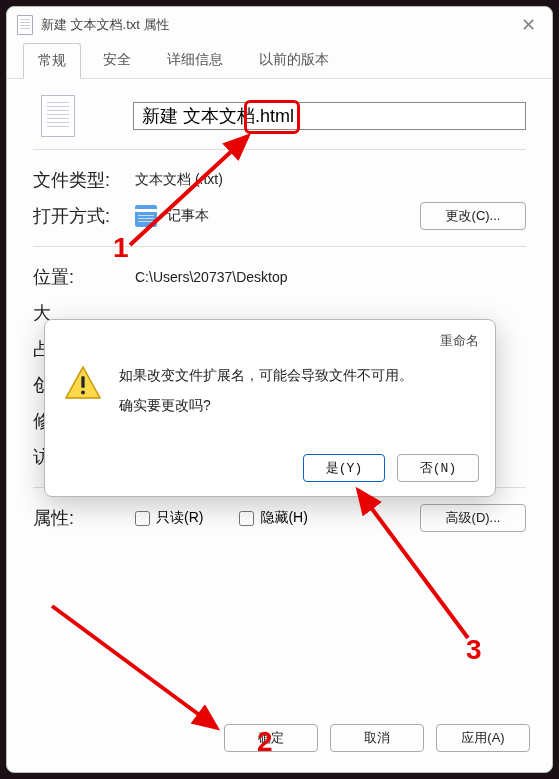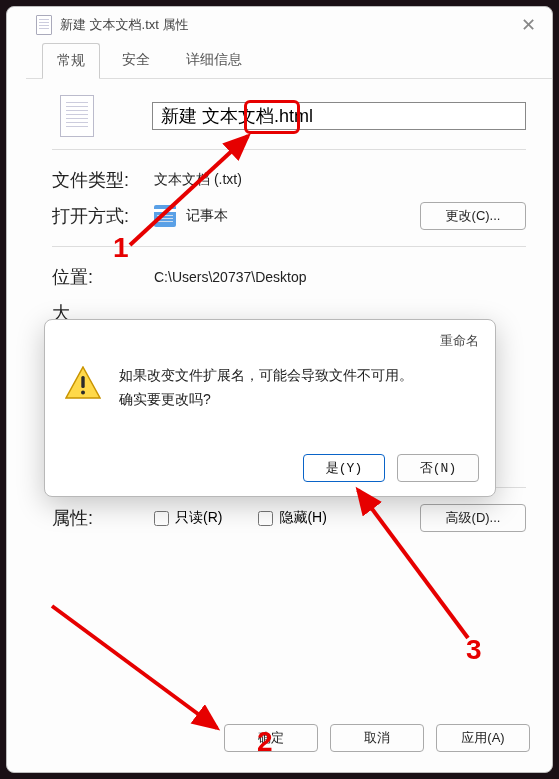--- a/index.html
+++ b/index.html
@@ -10,21 +10,21 @@
       background: #1a1015;
       overflow: hidden;
       position: relative;
     }
     .window {
       position: absolute; top: 6px; left: 6px;
       width: 547px; height: 767px;
       background: #fdfdfd;
       border: 1px solid #bdbdbd;
       border-radius: 8px;
-      display: flex; flex-direction: column; padding-left: 19px;
+      display: flex; flex-direction: column;
     }
     .titlebar {
       height: 36px;
       display: flex; align-items: center;
       padding: 0 10px;
     }
     .titlebar .doc-icon {
       width: 16px; height: 20px;
       border: 1px solid #aab; border-radius: 1px;
       margin-right: 8px; position: relative; background: #fff;
@@ -143,20 +143,21 @@
   <div class="titlebar">
     <div class="doc-icon"></div>
     <div class="title-text">新建 文本文档.txt 属性</div>
     <div class="close-x">✕</div>
   </div>
 
   <div class="tabs">
     <div class="tab active">常规</div>
     <div class="tab">安全</div>
     <div class="tab">详细信息</div>
+    <div class="tab">以前的版本</div>
   </div>
 
   <div class="content">
     <div class="row" style="margin-bottom:10px;">
       <div class="big-icon"></div>
       <input class="name-input" type="text" value="新建 文本文档.html" style="">
     </div>
 
     <hr class="hr">
 
@@ -227,21 +228,21 @@
   <div class="modal-body">
     <div class="warn-icon">
       <svg viewBox="0 0 36 34">
         <polygon points="18,1 35,32 1,32" fill="#ffd94a" stroke="#c99400" stroke-width="1.5"></polygon>
         <rect x="16.3" y="10" width="3.4" height="12" rx="1.5" fill="#2b2b2b"></rect>
         <circle cx="18" cy="26.5" r="2" fill="#2b2b2b"></circle>
       </svg>
     </div>
     <div class="modal-text">
       <div>如果改变文件扩展名，可能会导致文件不可用。</div>
-      <div style="">确实要更改吗?</div>
+      <div style="margin-top:6px;">确实要更改吗?</div>
     </div>
   </div>
   <div class="modal-foot">
     <button class="btn primary">是(Y)</button>
     <button class="btn">否(N)</button>
   </div>
 </div>
 
 <div class="red-box" style="left:244px; top:100px; width:56px; height:34px;"></div>
 

